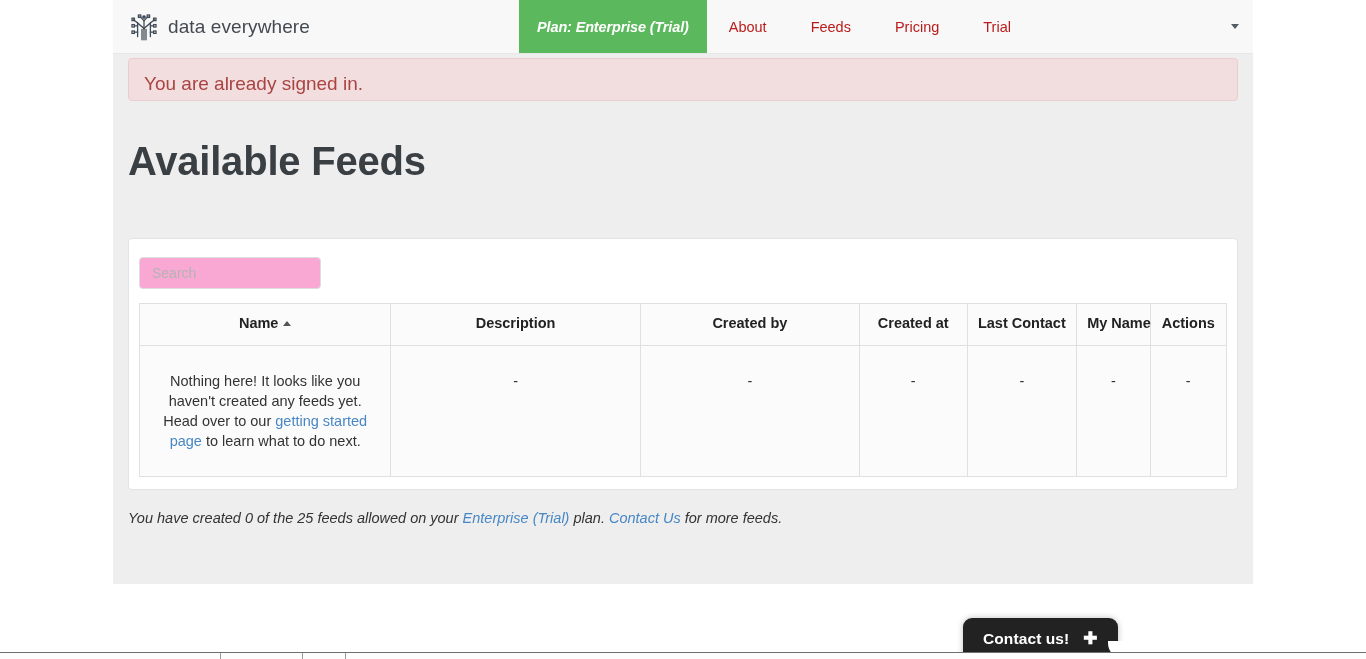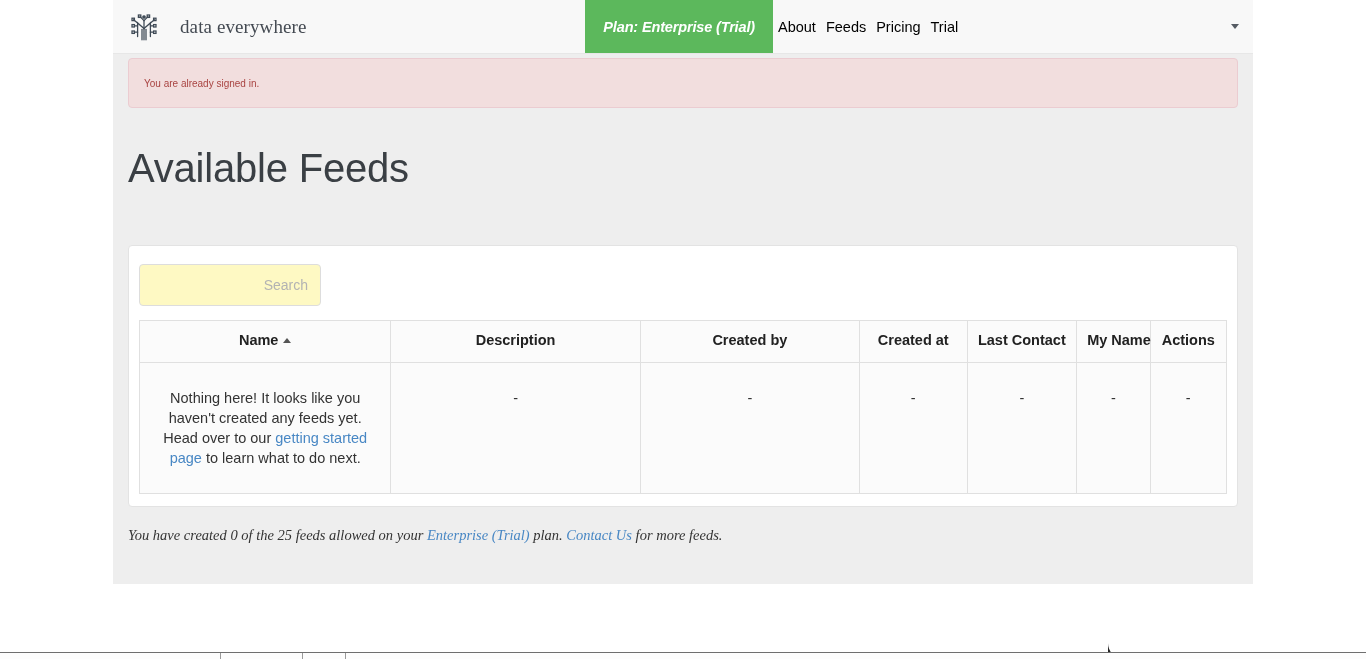--- a/index.html
+++ b/index.html
@@ -42,23 +42,22 @@
     background: #f8f8f8;
     border-bottom: 1px solid #e7e7e7;
     display: flex;
     align-items: stretch;
   }
   .brand {
     display: flex;
     align-items: center;
     padding-left: 15px;
     padding-right: 15px;
-    gap: 20px;
+    gap: 8px;
     text-decoration: none;
-    font-family: Liberation Serif, serif;
   }
   .brand-logo {
     width: 32px;
     height: 32px;
     display: block;
   }
   .brand-text {
     font-size: 19px;
     color: #444a52;
     letter-spacing: .1px;
@@ -69,23 +68,23 @@
     display: flex;
     align-items: stretch;
     list-style: none;
     margin: 0;
     padding: 0;
   }
   .nav-items li { display: flex; }
   .nav-link {
     display: flex;
     align-items: center;
-    padding: 0 5px;
+    padding: 0 22px;
     font-size: 14.5px;
-    color: #000000;
+    color: #b91c1c;
     text-decoration: none;
     white-space: nowrap;
   }
   .nav-link.plan {
     background: #5cb85c;
     color: #ffffff;
     font-weight: 600;
     letter-spacing: -.15px;
     padding: 0 18px;
     font-style: italic;
@@ -110,59 +109,58 @@
     margin: 0 auto;
     position: relative;
   }
   .alert {
     margin-top: 4px;
     background: #f2dede;
     border: 1px solid #ebccd1;
     border-radius: 4px;
     padding: 16px 15px;
     color: #a94442;
-    font-size: 10px;
+    font-size: 19px;
     line-height: 18px;
     box-sizing: border-box;
-    height: 50px;
+    height: 43px;
   }
 
   
   h1.page-title {
     margin: 38px 0 0 0;
     font-size: 40px;
-    font-weight: 400;
+    font-weight: 700;
     line-height: 1.1;
     color: #3a3f44;
     letter-spacing: -.2px;
   }
 
   
   .panel {
     margin-top: 55px;
     background: #ffffff;
     border: 1px solid #e3e3e3;
     border-radius: 4px;
     padding: 18px 10px 12px 10px;
     box-sizing: border-box;
   }
   .search-row { padding: 0 0 14px 0; }
   .search-input {
     width: 182px;
-    height: 42px;
+    height: 32px;
     box-sizing: border-box;
     padding: 6px 12px;
     font-size: 14px;
     font-family: "Liberation Sans", sans-serif;
     color: #555555;
-    background: #fef9c3;
+    background: #f9a8d4;
     border: 1px solid #dddddd;
     border-radius: 4px;
     outline: none;
-    text-align: right;
   }
   .search-input::placeholder { color: #b3b3b3; }
 
   table.feeds {
     width: 100%;
     border-collapse: collapse;
     background: #fbfbfb;
     table-layout: fixed;
   }
   table.feeds th, table.feeds td {
@@ -204,21 +202,20 @@
   .col-actions { width: 76px; }
 
   a.link { color: #4887c4; text-decoration: none; }
 
   .quota {
     margin-top: 18px;
     font-style: italic;
     font-size: 14.5px;
     color: #333333;
     line-height: 20px;
-    font-family: Liberation Serif, serif;
   }
   .quota a { color: #4887c4; text-decoration: none; font-style: italic; }
 
   
   .contact-tab {
     position: absolute;
     left: 963px;
     top: 618px;
     height: 41px;
     background: #222222;
@@ -393,20 +390,24 @@
             </tr>
           </tbody>
         </table>
       </div>
 
       <div class="quota"><span>You have created 0 of the 25 feeds allowed on your </span><a href="#">Enterprise (Trial)</a><span> plan. </span><a href="#">Contact Us</a><span> for more feeds.</span></div>
 
     </div>
   </div>
 
+  <div class="contact-tab">
+    <span class="contact-label">Contact us!</span>
+    <span class="contact-plus">✚</span>
+  </div>
   <div class="contact-curve"></div>
 
   <div class="bottom-bar">
     <div class="bottom-seg" style="left:220px"></div>
     <div class="bottom-seg" style="left:302px"></div>
     <div class="bottom-seg" style="left:345px"></div>
   </div>
 
 </div>
 

